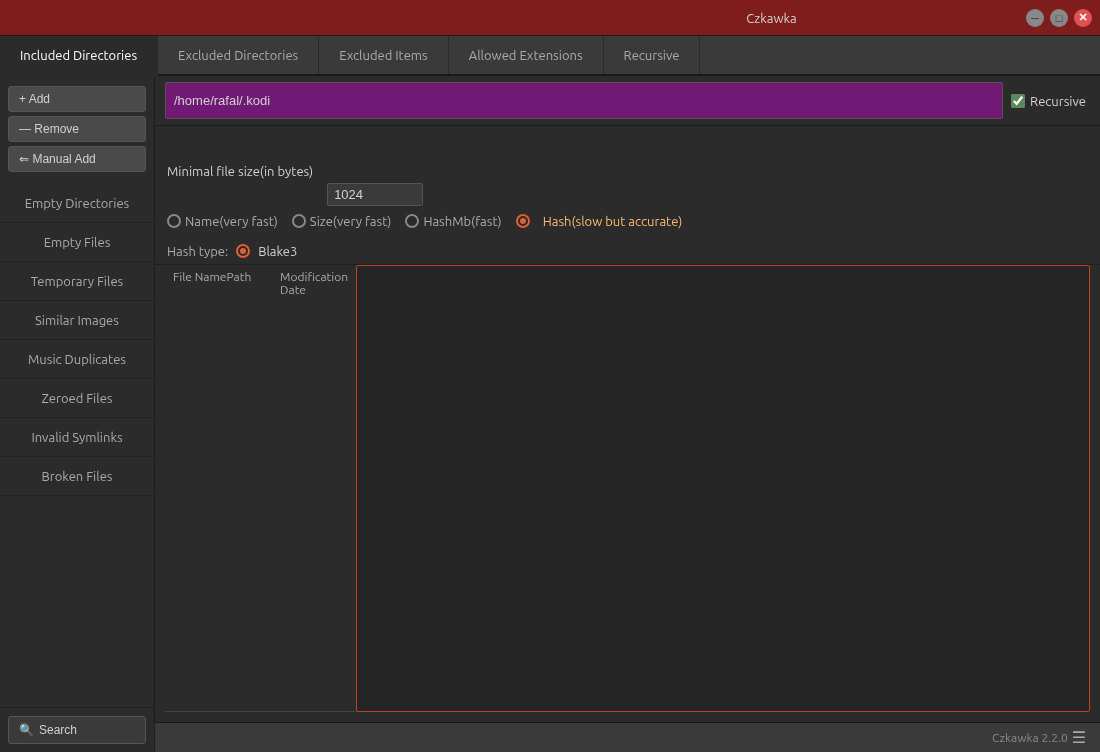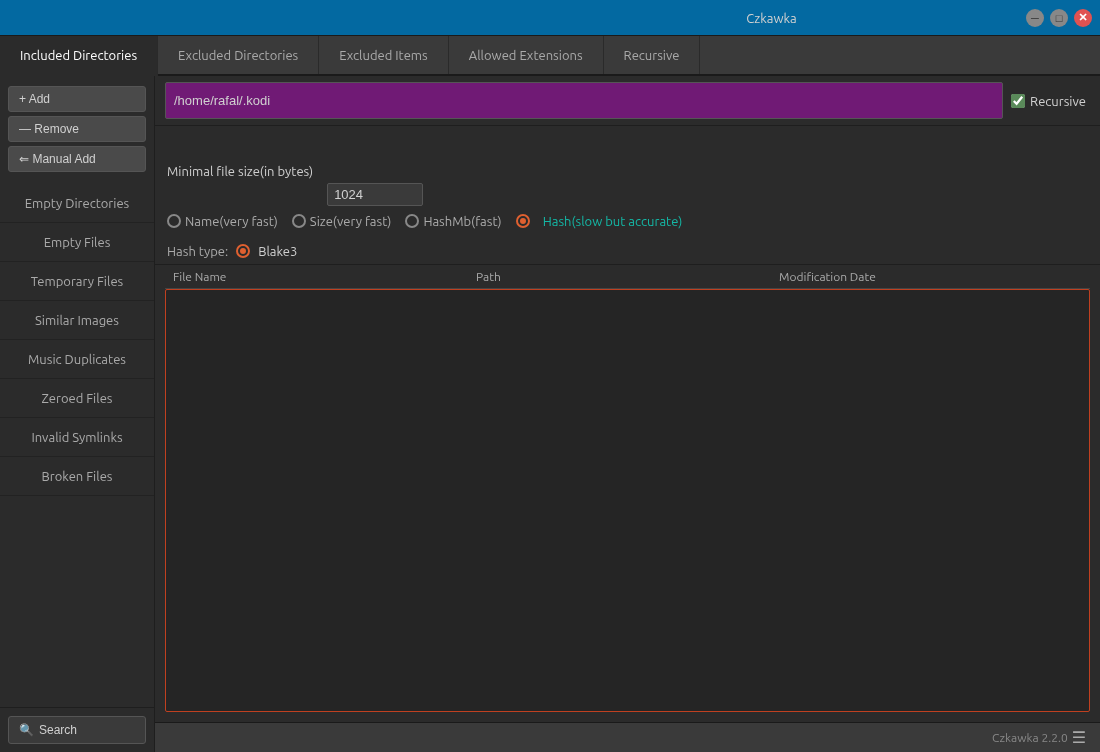--- a/index.html
+++ b/index.html
@@ -8,21 +8,21 @@
       background: #2b2b2b;
       color: #d0d0d0;
       width: 1100px;
       height: 752px;
       overflow: hidden;
       font-size: 13px;
     }
 
     
     .title-bar {
-      background: #0369a1;
+      background: #7f1d1d;
       height: 36px;
       display: flex;
       align-items: center;
       justify-content: space-between;
       padding: 8px 8px;
       border-bottom: 1px solid #1a1a1a;
     }
     .title-bar-title {
       flex: 1;
       text-align: center;
@@ -227,21 +227,21 @@
       flex-wrap: wrap;
     }
     .radio-item {
       display: flex;
       align-items: center;
       gap: 4px;
       font-size: 13px;
       color: #aaa;
     }
     .radio-item.active-radio {
-      color: #14b8a6;
+      color: #fdba74;
       gap: 13px;
     }
     .radio-circle {
       width: 14px;
       height: 14px;
       border-radius: 50%;
       border: 2px solid #888;
       background: transparent;
       display: flex;
       align-items: center;
@@ -265,21 +265,21 @@
       color: #aaa;
     }
     .hash-value {
       color: #d0d0d0;
     }
 
     
     .results-area {
       flex: 1;
       display: flex;
-      flex-direction: column;
+      flex-direction: row;
       padding: 0 10px 10px 10px;
     }
     .results-table-header {
       display: flex;
       padding: 5px 8px;
       font-size: 12px;
       color: #aaa;
       border-bottom: 1px solid #444;
     }
     .col-filename { flex: 2; }

